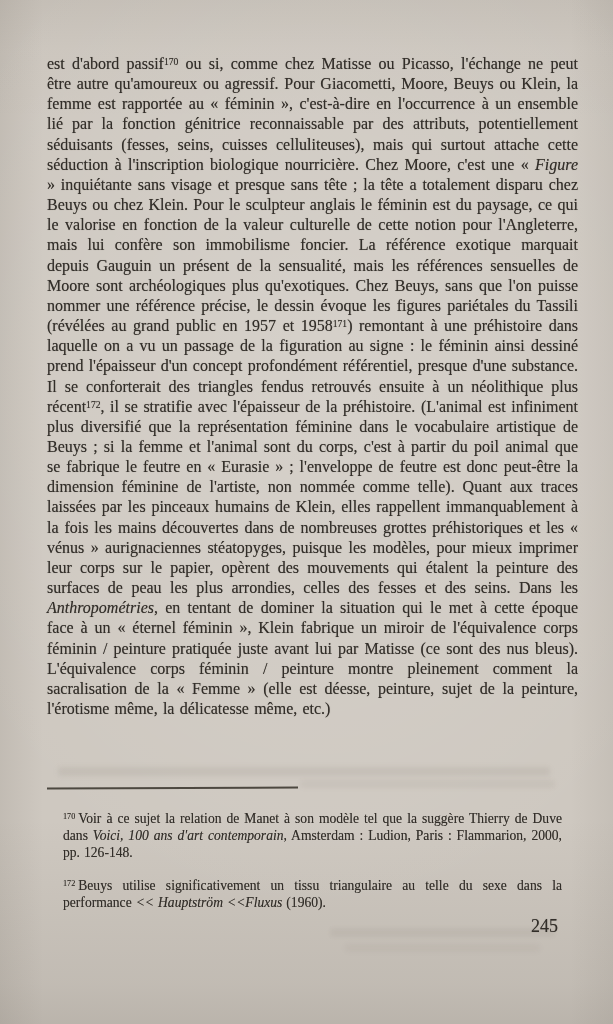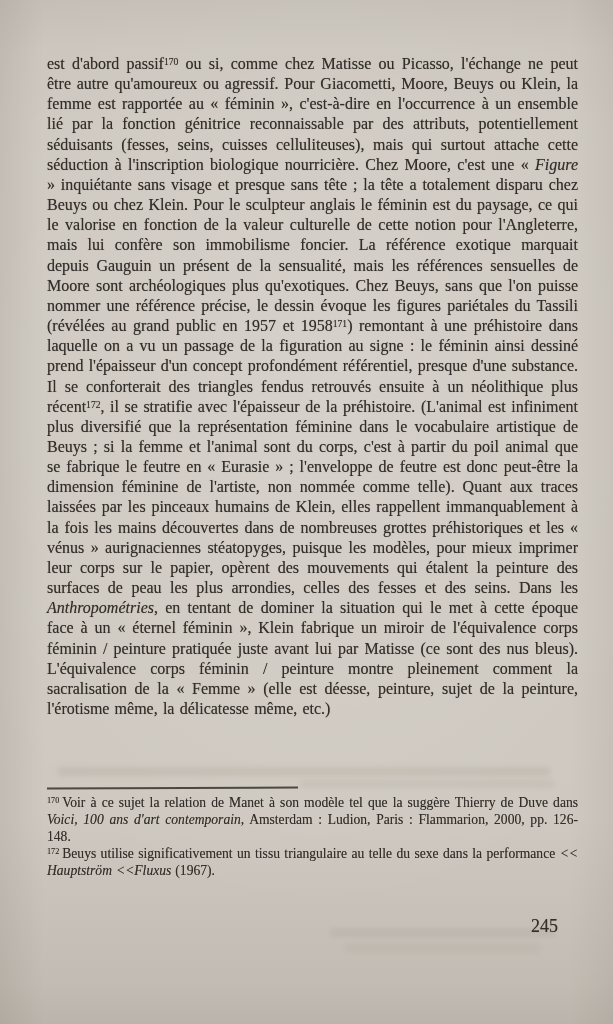--- a/index.html
+++ b/index.html
@@ -52,21 +52,21 @@
     position: absolute;
     left: 47px;
     top: 794px;
     width: 531px;
     font-size: 13.6px;
     line-height: 17.1px;
     text-align: justify;
     word-spacing: 0.6px;
     text-shadow: 0 0 0.6px rgba(52,48,42,0.5);
   }
-  .footnote { margin: 0; }
+  .footnote { margin: 16px; }
   .fn-marker {
     font-size: 60%;
     line-height: 0;
     vertical-align: 0.5em;
     margin-right: 3px;
   }
   .page-number {
     position: absolute;
     top: 916px;
     right: 55px;
@@ -94,18 +94,18 @@
 
   <div class="ghost ghost-1"></div>
   <div class="ghost ghost-2"></div>
   <div class="ghost ghost-3"></div>
   <div class="ghost ghost-4"></div>
 
   <div class="fn-rule"></div>
 
   <div class="footnotes">
     <div class="footnote"><span class="fn-marker">170</span><span class="fn-text"><span>Voir à ce sujet la relation de Manet à son modèle tel que la suggère Thierry de Duve dans </span><span class="it">Voici, 100 ans d'art contemporain</span><span>, Amsterdam : Ludion, Paris : Flammarion, 2000, pp. 126-148.</span></span></div>
-    <div class="footnote"><span class="fn-marker">172</span><span class="fn-text"><span>Beuys utilise significativement un tissu triangulaire au telle du sexe dans la performance </span><span class="it">&lt;&lt; Hauptström &lt;&lt;Fluxus</span><span> (1967).</span></span></div>
+    <div class="footnote"><span class="fn-marker">172</span><span class="fn-text"><span>Beuys utilise significativement un tissu triangulaire au telle du sexe dans la performance </span><span class="it">&lt;&lt; Hauptström &lt;&lt;Fluxus</span><span> (1960).</span></span></div>
   </div>
 
   <div class="page-number">245</div>
 
 </div>
 
 </body></html>

